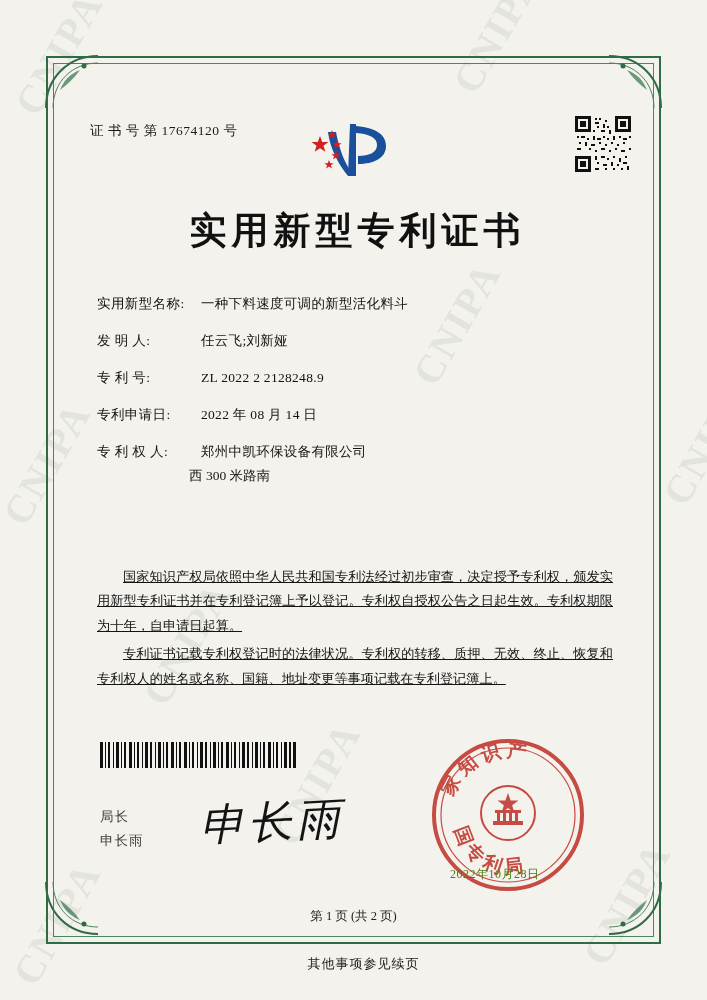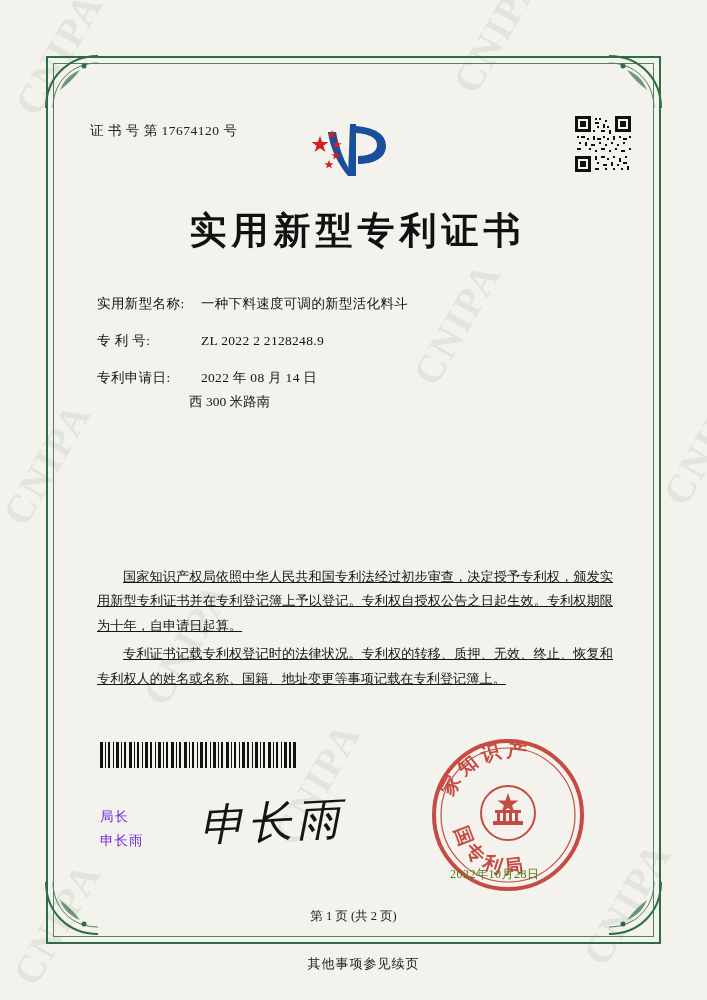--- a/index.html
+++ b/index.html
@@ -188,21 +188,21 @@
     color: #4d7c0f;
     letter-spacing: 0.5px;
   }
 
   .director {
     position: absolute;
     left: 100px;
     top: 805px;
     font-size: 13.5px;
     line-height: 1.75;
-    color: #6d28d9;
+    color: #404040;
     letter-spacing: 1px;
   }
   .signature {
     position: absolute;
     left: 200px;
     top: 793px;
     font-size: 44px;
     color: #141414;
     font-family: "DejaVu Serif", serif;
     font-style: italic;
@@ -370,26 +370,34 @@
   </div>
 
   <div class="title">实用新型专利证书</div>
 
   <div class="fields">
     <div class="field">
       <div class="f-label wide">实用新型名称:</div>
       <div class="f-value">一种下料速度可调的新型活化料斗</div>
     </div>
     <div class="field">
+      <div class="f-label wide">发  明  人:</div>
+      <div class="f-value">任云飞;刘新娅</div>
+    </div>
+    <div class="field">
       <div class="f-label wide">专  利  号:</div>
       <div class="f-value">ZL 2022 2 2128248.9</div>
     </div>
     <div class="field">
       <div class="f-label wide">专利申请日:</div>
       <div class="f-value">2022 年 08 月 14 日</div>
+    </div>
+    <div class="field">
+      <div class="f-label wide">专 利 权 人:</div>
+      <div class="f-value">郑州中凯环保设备有限公司</div>
     </div>
     <div class="f-value2">西 300 米路南</div>
 
   </div>
 
   <div class="paragraphs">
     <p>国家知识产权局依照中华人民共和国专利法经过初步审查，决定授予专利权，颁发实用新型专利证书并在专利登记簿上予以登记。专利权自授权公告之日起生效。专利权期限为十年，自申请日起算。</p>
     <p>专利证书记载专利权登记时的法律状况。专利权的转移、质押、无效、终止、恢复和专利权人的姓名或名称、国籍、地址变更等事项记载在专利登记簿上。</p>
   </div>
 

